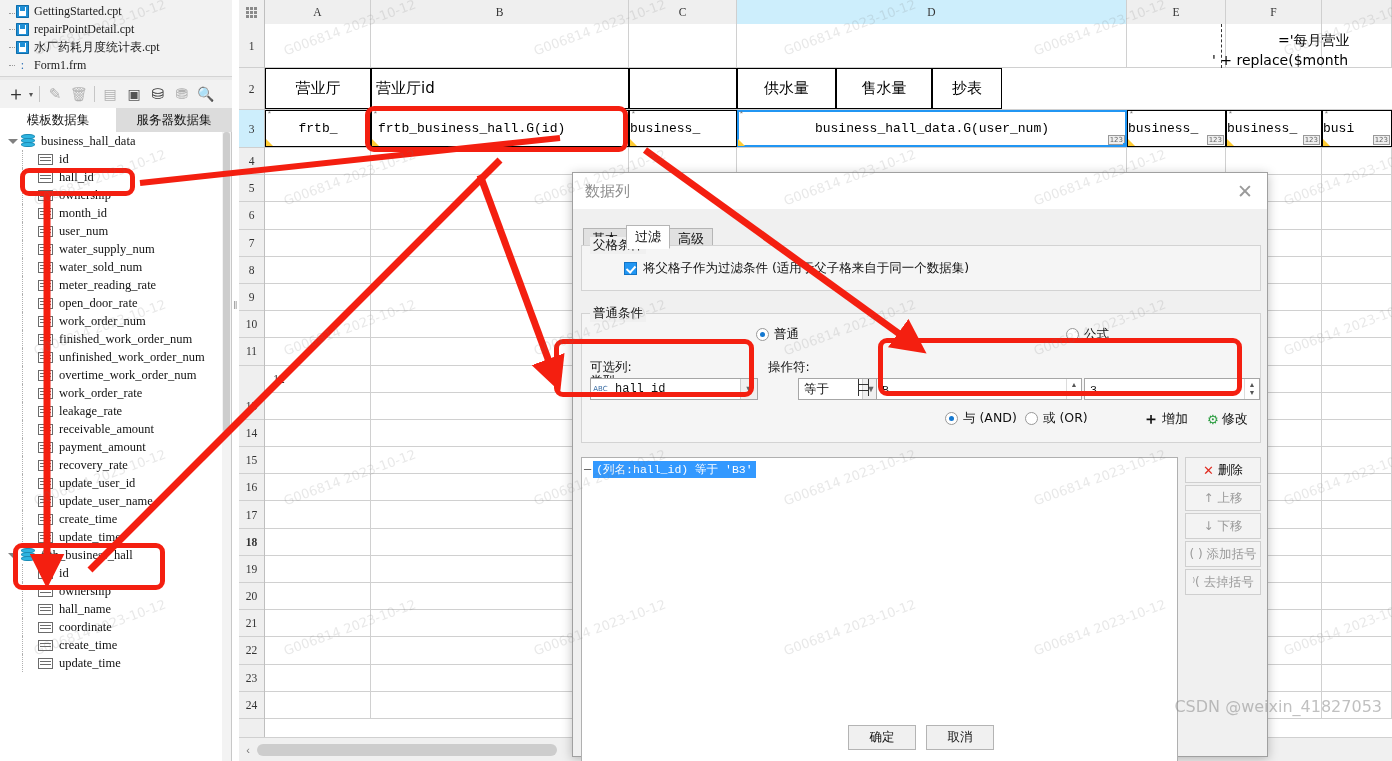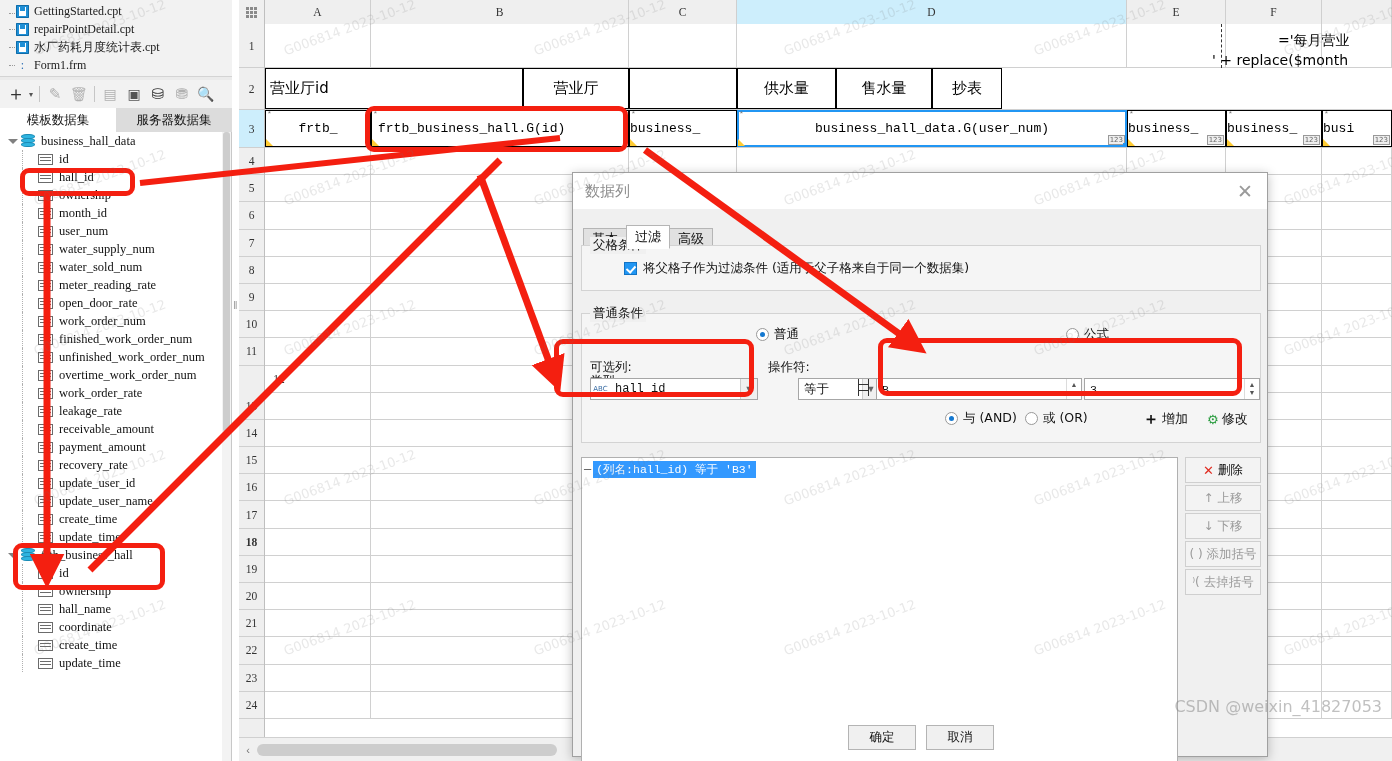--- a/index.html
+++ b/index.html
@@ -739,25 +739,25 @@
         <div class="grow" style="height: 44px;">
           <div class="gcell" style="width: 106px;"></div>
           <div class="gcell" style="width: 258px;"></div>
           <div class="gcell" style="width: 108px;"></div>
           <div class="gcell" style="width: 390px;"></div>
           <div class="gcell" style="width: 99px;"></div>
           <div class="gcell" style="width: 96px;"></div>
           <div class="gcell" style="width: 70px;"></div>
         </div>
         <div class="grow" style="height: 42px;">
+          <div class="gcell cn bordered" style="width: 106px;">
+            <span>营业厅</span>
+          </div>
           <div class="gcell cn bordered lft" style="width: 258px;">
             <span>营业厅id</span>
-          </div>
-          <div class="gcell cn bordered" style="width: 106px;">
-            <span>营业厅</span>
           </div>
           <div class="gcell bordered" style="width: 108px;"></div>
           <div class="gcell cn bordered" style="width: 99px;">
             <span>供水量</span>
           </div>
           <div class="gcell cn bordered" style="width: 96px;">
             <span>售水量</span>
           </div>
           <div class="gcell cn bordered" style="width: 70px;">
             <span>抄表</span>

